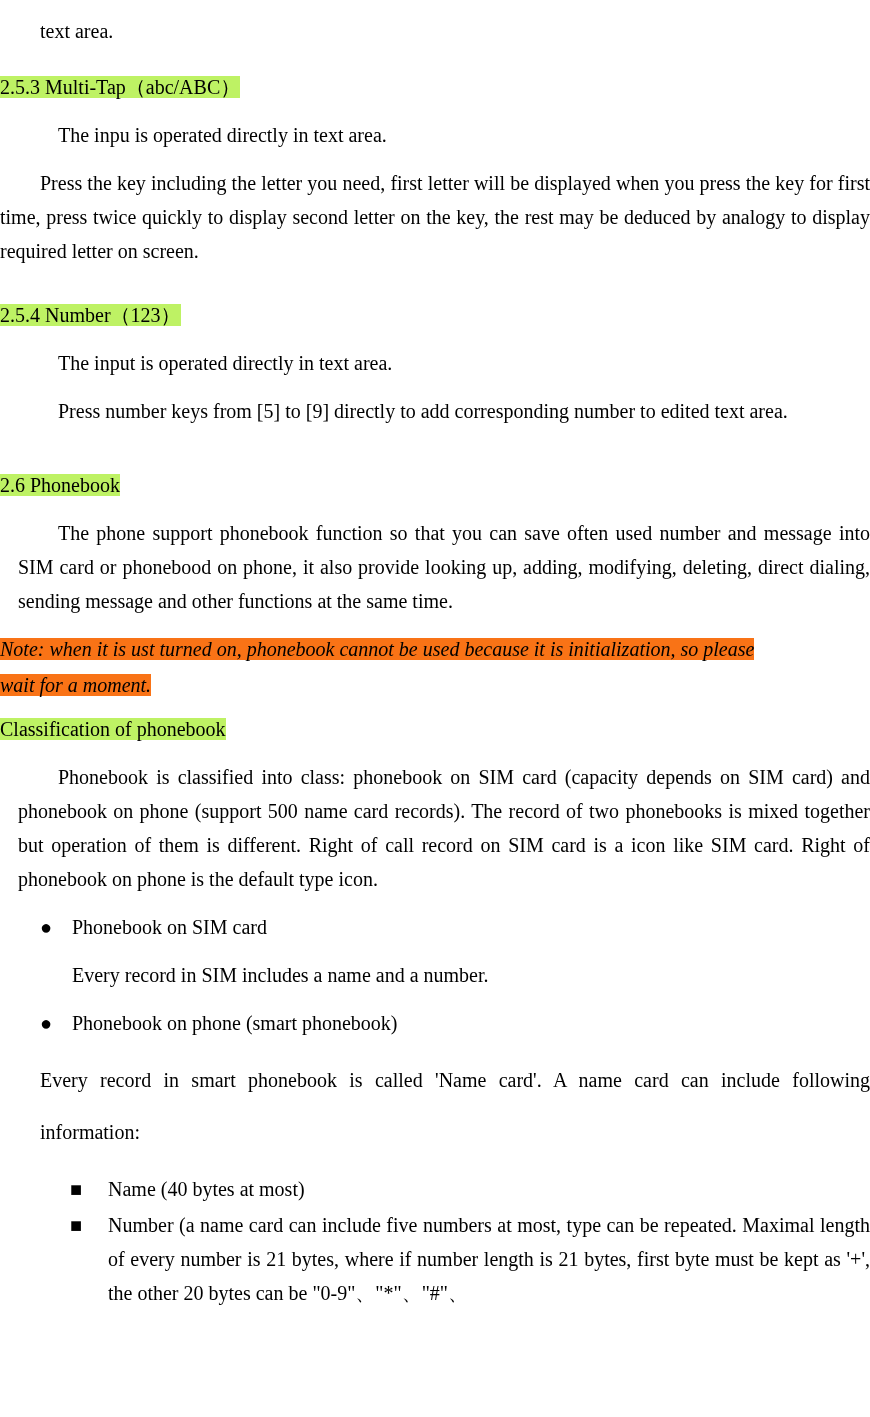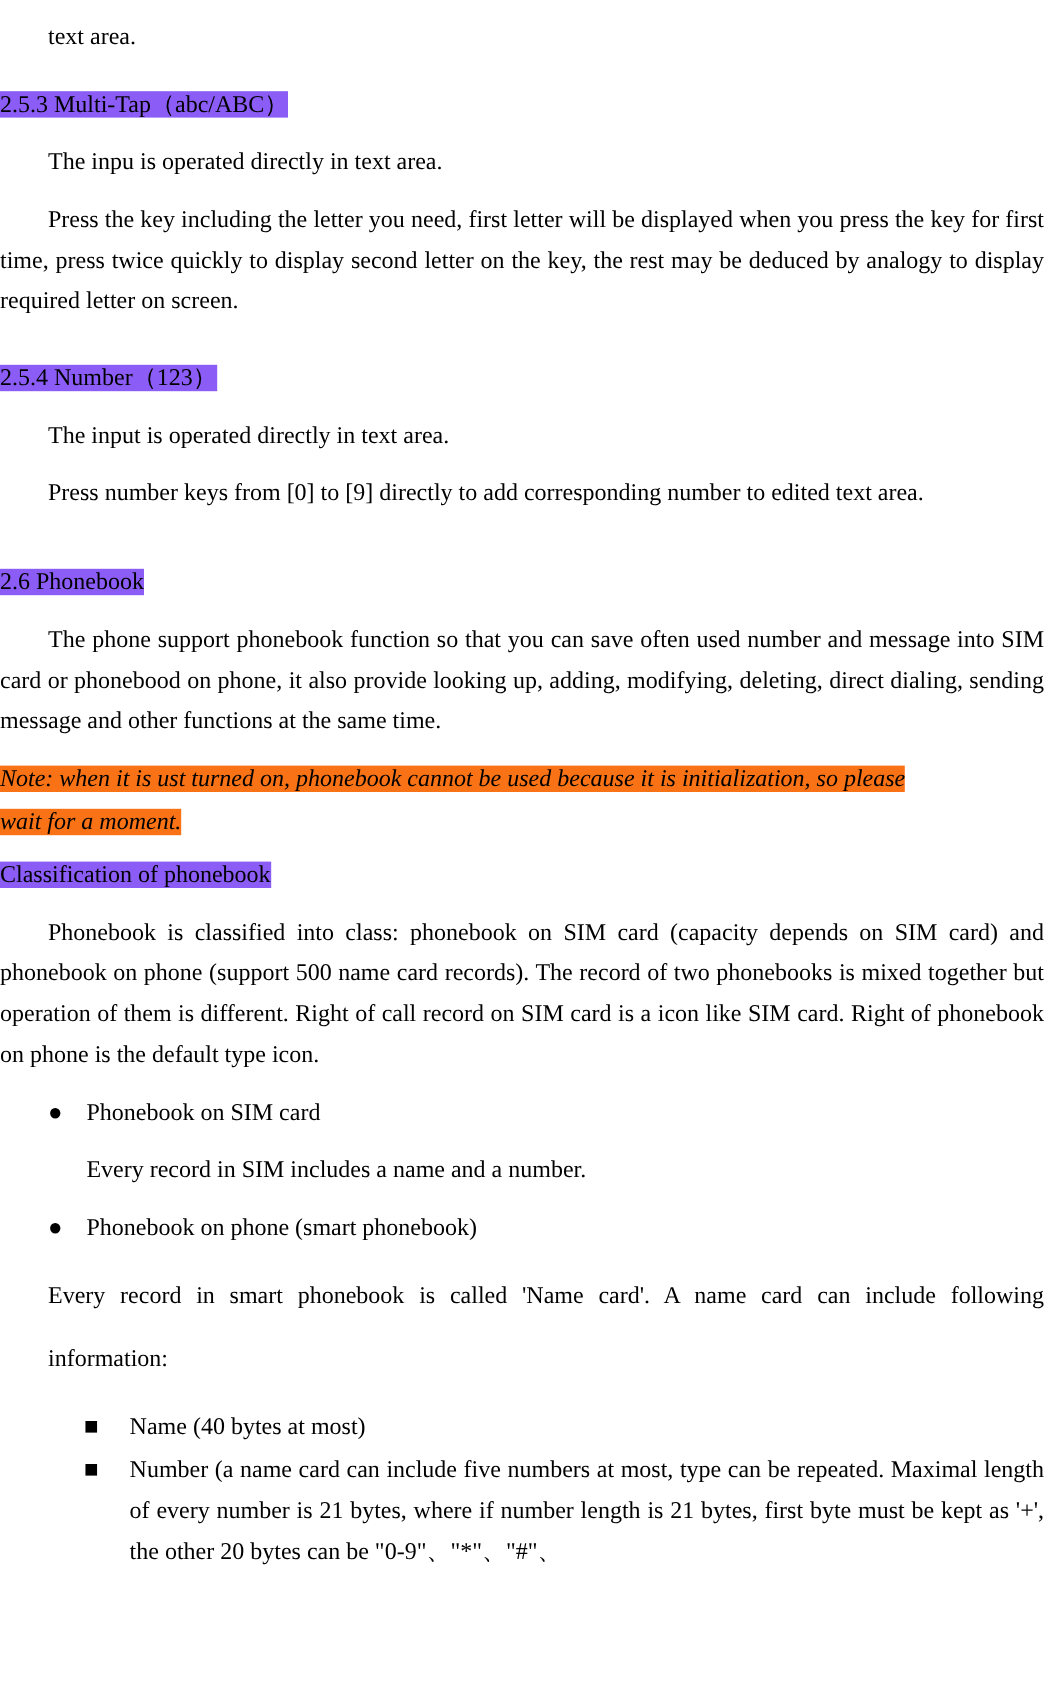--- a/index.html
+++ b/index.html
@@ -1,20 +1,20 @@
 <!DOCTYPE html>
 <html><head>
 <meta charset="utf-8">
 <style>
   html,body{margin:0;padding:0;background:#fff;font-family:"Times New Roman",Times,serif;color:#000;font-size:20px;line-height:1.7;}
   .page{width:870px;margin:0 auto;padding:0 0 20px 0;box-sizing:border-box;}
   .body-text{text-align:justify;margin:14px 0;}
-  .indent{text-indent:2em;}
+  .indent{text-indent:2em;margin-left:18px;}
   .indent1{padding-left:2em;}
-  .hl{background:#8b5cf6;}
+  .hl{background:#bef264;}
   .hl-block{background:#f97316;display:inline;}
   .note{font-style:italic;}
   .note-line{margin:6px 0 2px 0;text-align:justify;}
   .ul-disc{list-style:none;padding:0;margin:0;}
   .ul-disc>li{position:relative;padding-left:72px;margin:14px 0;text-align:justify;}
   .ul-disc>li::before{content:"\25CF";position:absolute;left:40px;top:0;}
   .ul-square{list-style:none;padding:0;margin:0;}
   .ul-square>li{position:relative;padding-left:108px;margin:2px 0;text-align:justify;}
   .ul-square>li::before{content:"\25A0";position:absolute;left:70px;top:0;}
   .sub-body{padding-left:72px;text-align:justify;margin:14px 0;}
@@ -31,21 +31,21 @@
 <p class="heading"><span class="hl">2.5.3 Multi-Tap（abc/ABC）</span></p>
 
 <p class="body-text indent">The inpu is operated directly in text area.</p>
 
 <p class="body-text indent" style="margin-left:0;">Press the key including the letter you need, first letter will be displayed when you press the key for first time, press twice quickly to display second letter on the key, the rest may be deduced by analogy to display required letter on screen.</p>
 
 <p class="heading spaced"><span class="hl">2.5.4 Number（123）</span></p>
 
 <p class="body-text indent">The input is operated directly in text area.</p>
 
-<p class="body-text indent">Press number keys from [0] to [9] directly to add corresponding number to edited text area.</p>
+<p class="body-text indent">Press number keys from [5] to [9] directly to add corresponding number to edited text area.</p>
 
 <p class="heading" style="margin-top:40px;"><span class="hl">2.6 Phonebook</span></p>
 
 <p class="body-text indent">The phone support phonebook function so that you can save often used number and message into SIM card or phonebood on phone, it also provide looking up, adding, modifying, deleting, direct dialing, sending message and other functions at the same time.</p>
 
 <p class="note-line"><span class="hl-block note">Note: when it is ust turned on, phonebook cannot be used because it is initialization, so please</span></p>
 <p class="note-line" style="margin-top:0;"><span class="hl-block note">wait for a moment.</span></p>
 
 <p class="heading" style="margin-top:10px;"><span class="hl">Classification of phonebook</span></p>
 

